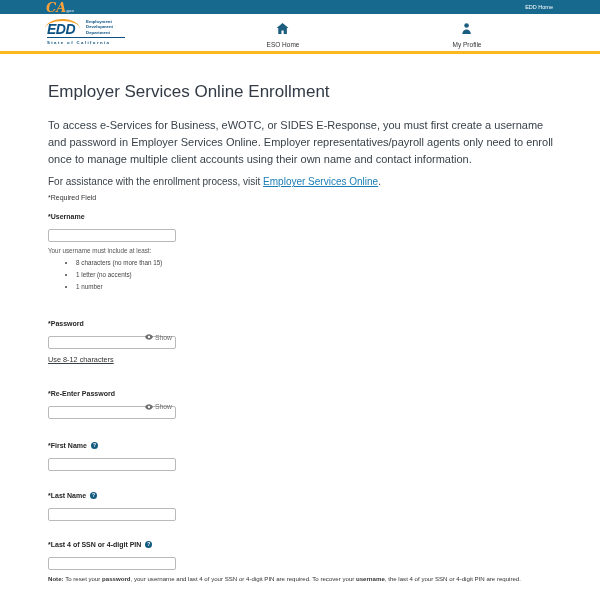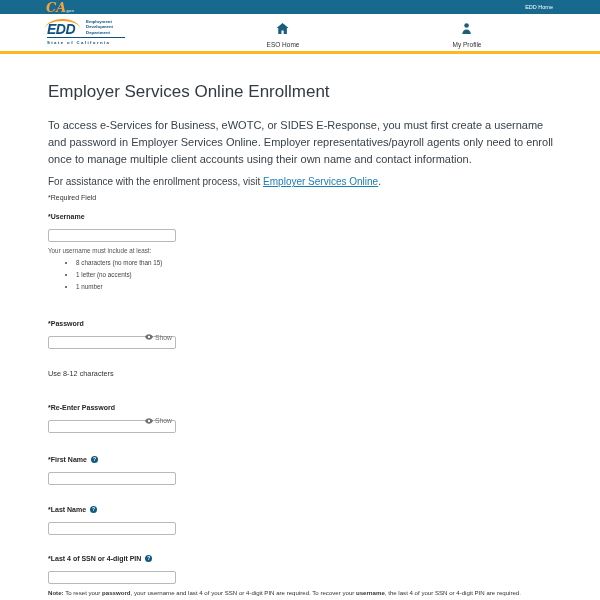--- a/index.html
+++ b/index.html
@@ -65,21 +65,21 @@
   .show-btn { position:absolute; right:2px; top:2.5px; display:flex; align-items:center; gap:2px;
               font-size:6.8px; color:#6f6f6f; background:none; border:none; padding:0 2px;
               cursor:pointer; font-family:"Liberation Sans", sans-serif; }
   .show-btn svg { width:8px; height:6px; }
 
   .hint { font-size:6.3px; color:#555; margin-top:5px; }
   ul.rules { margin:3px 0 0 0; padding-left:28px; }
   ul.rules li { font-size:6.3px; color:#444; margin-top:5px; list-style:disc; }
 
   .pw-rules div { font-size:7.3px; color:#333; line-height:1.32; }
-  .pw-rules { margin-top:20px; }
+  .pw-rules { margin-top:6px;text-decoration:underline; }
 
   .note { font-size:6.1px; color:#333; margin-top:5px; white-space:nowrap; }
   .note b { font-weight:700; }
 </style>
 </head>
 <body>
 
 <div class="topbar">
   <a class="ca-logo"><span class="ca-script">CA</span><span class="ca-gov">gov</span></a>
   <a class="topbar-link">EDD Home</a>

